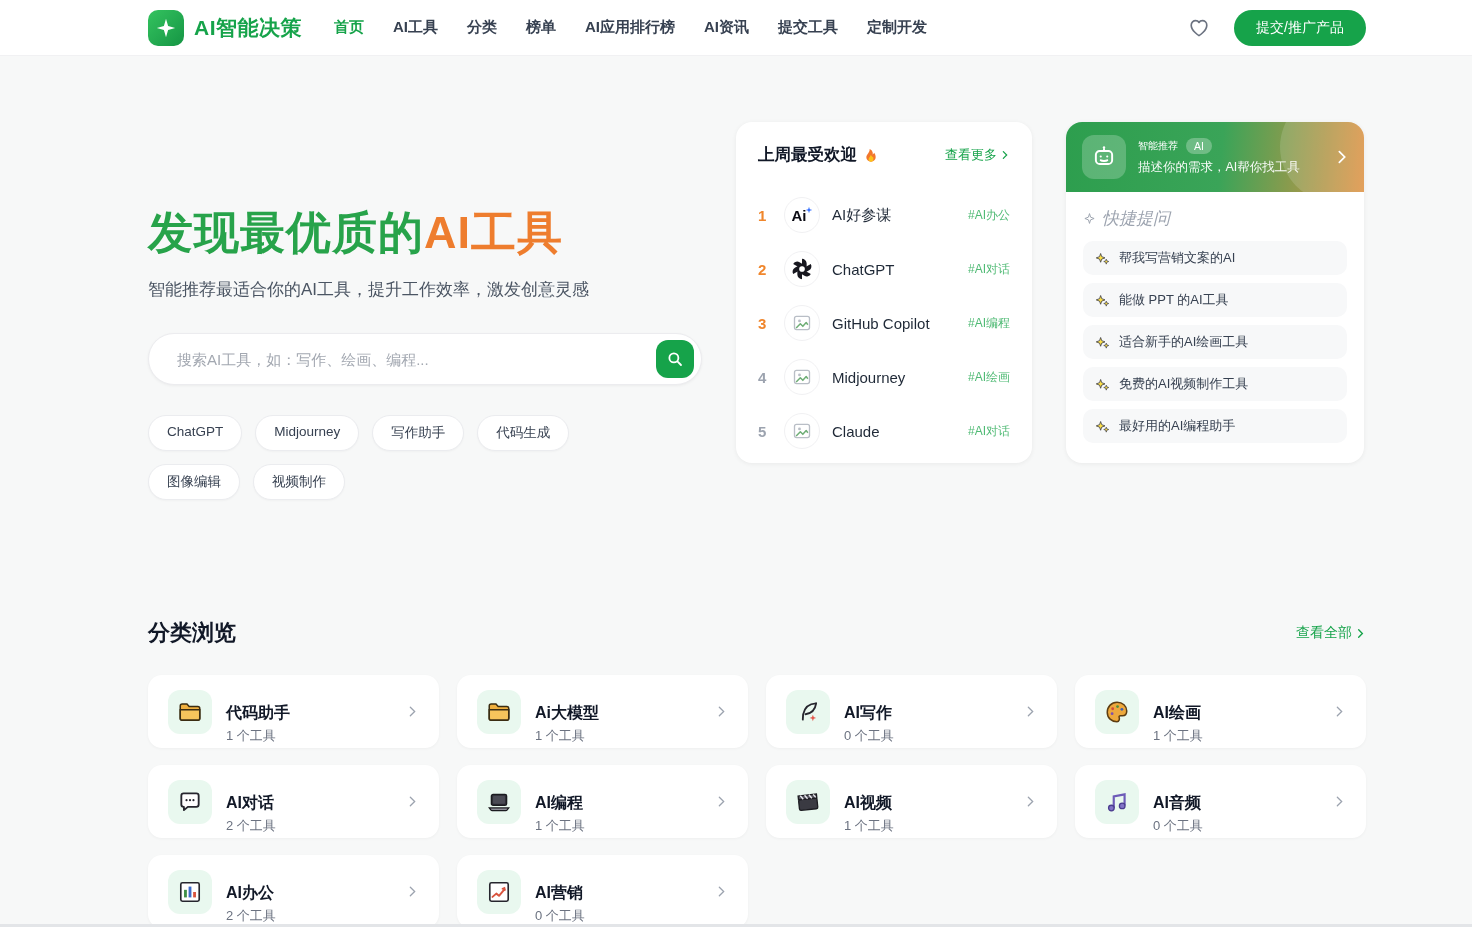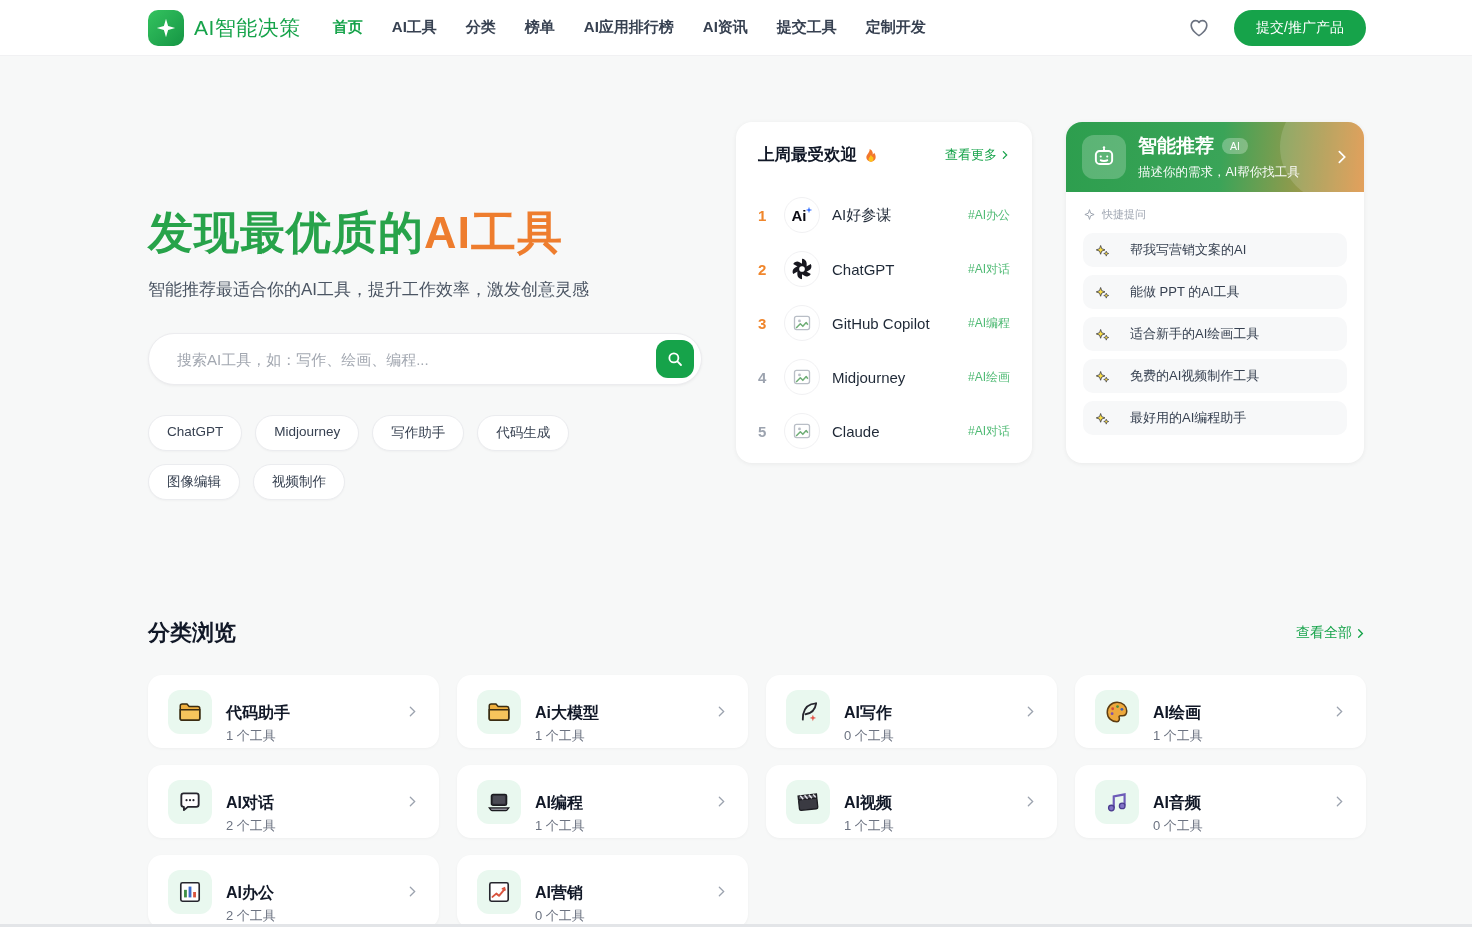--- a/index.html
+++ b/index.html
@@ -12,21 +12,21 @@
   .header {
     height:56px; background:#fff; border-bottom:1px solid #f1f1f3;
     display:flex; align-items:center; padding:0 106px 0 148px;
   }
   .logo { display:flex; align-items:center; gap:10px; cursor:pointer; }
   .logo-badge {
     width:36px; height:36px; border-radius:10px;
     background:linear-gradient(135deg,#34c35f,#159544);
     display:flex; align-items:center; justify-content:center;
   }
-  .brand-name { font-size:21px; font-weight:400; color:#16a34a; letter-spacing:.5px; }
+  .brand-name { font-size:21px; font-weight:700; color:#16a34a; letter-spacing:.5px; }
   .nav { display:flex; align-items:center; gap:29px; margin-left:32px; }
   .nav-item { font-size:15px; color:#374151; font-weight:700; cursor:pointer; white-space:nowrap; }
   .nav-item.active { color:#16a34a; }
   .header-right { margin-left:auto; display:flex; align-items:center; gap:24px; }
   .heart-btn { cursor:pointer; display:flex; }
   .submit-btn {
     background:#16a34a; color:#fff; font-size:14px; font-weight:500;
     padding:9px 22px; border-radius:18px; border:none; cursor:pointer; white-space:nowrap;
   }
   
@@ -79,30 +79,30 @@
     position:relative; height:70px; flex:none; padding:13px 16px;
     background:linear-gradient(95deg,#2d9e4e 0%,#3aa458 52%,#df9142 100%);
     display:flex; align-items:center; gap:12px; color:#fff;
   }
   .reco-deco { position:absolute; right:-26px; top:-30px; width:110px; height:110px; border-radius:50%; background:rgba(255,255,255,.14); }
   .robot-box {
     width:44px; height:44px; border-radius:12px; background:rgba(255,255,255,.22);
     display:flex; align-items:center; justify-content:center; flex:none;
   }
   .reco-title-row { display:flex; align-items:center; gap:8px; }
-  .reco-title { font-size:19px; font-weight:700; }
+  .reco-title { font-size:10px; font-weight:400; }
   .reco-badge { font-size:10.5px; background:rgba(255,255,255,.28); border-radius:9px; padding:2px 8px; }
   .reco-sub { font-size:12.5px; margin-top:5px; color:rgba(255,255,255,.96); white-space:nowrap;text-align:center; }
   .reco-chevron { position:absolute; right:14px; top:50%; transform:translateY(-50%); display:flex; }
   .reco-body { padding:15px 17px; }
-  .quick-label { display:flex; align-items:center; gap:6px; font-size:11px; color:#9ca3af; }
+  .quick-label { display:flex; align-items:center; gap:6px; font-size:17px; color:#9ca3af;font-style:italic; }
   .quick-list { margin-top:11px; display:flex; flex-direction:column; gap:8px; }
   .quick-item {
     background:#f7f8f9; border-radius:10px; height:34px; padding:0 12px;
-    display:flex; align-items:center; gap:20px; font-size:13px; color:#374151; cursor:pointer; white-space:nowrap;
+    display:flex; align-items:center; gap:9px; font-size:13px; color:#374151; cursor:pointer; white-space:nowrap;
   }
   
   .cat-section { padding:118px 106px 0 148px; }
   .cat-head { display:flex; justify-content:space-between; }
   .cat-title { font-size:22px; font-weight:700; color:#111827; }
   .cat-head .link-green { font-size:14px; }
   .cat-grid { margin-top:27px; display:grid; grid-template-columns:repeat(4,1fr); gap:17px 18px; }
   .cat-card {
     background:#fff; border-radius:14px; height:73px; padding:0 20px;
     display:flex; align-items:center; cursor:pointer; box-shadow:0 1px 3px rgba(0,0,0,.04);

